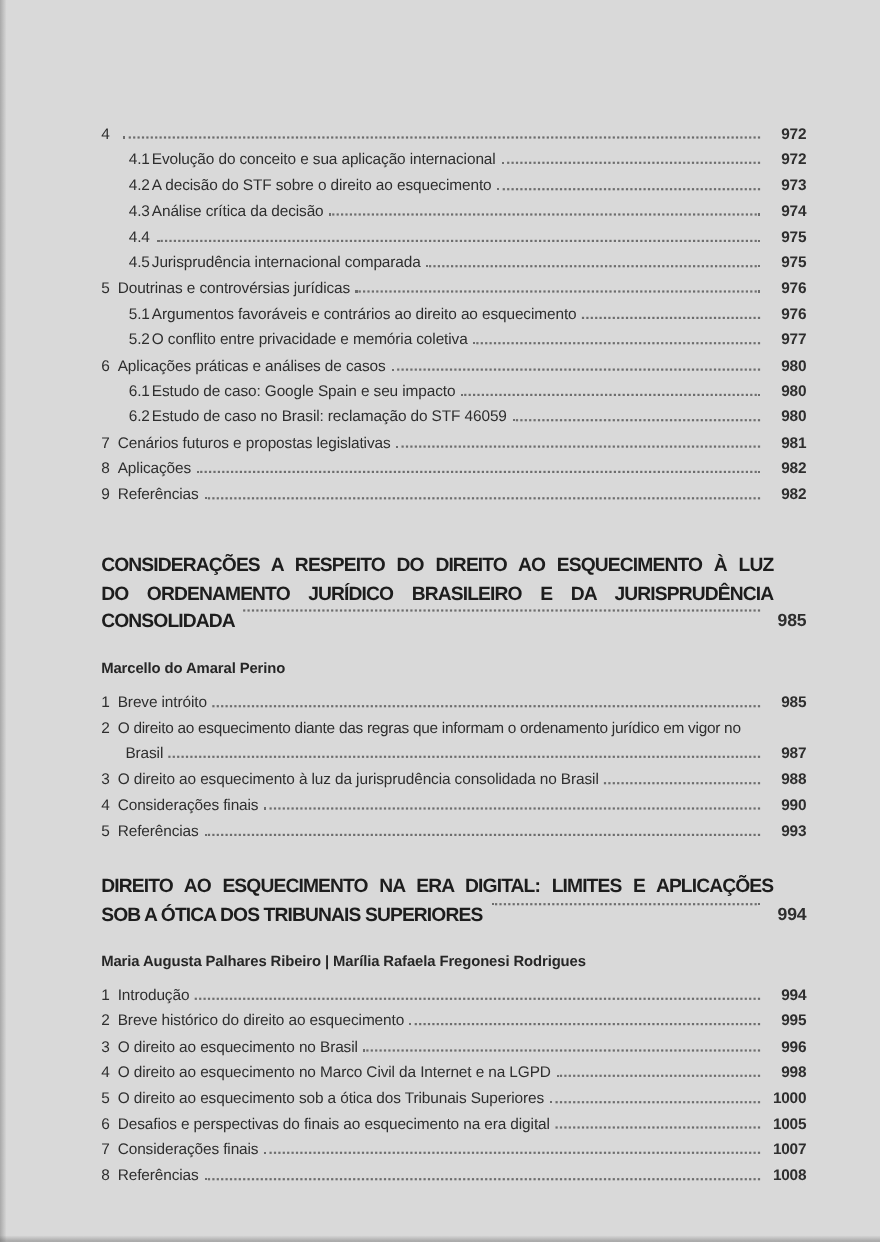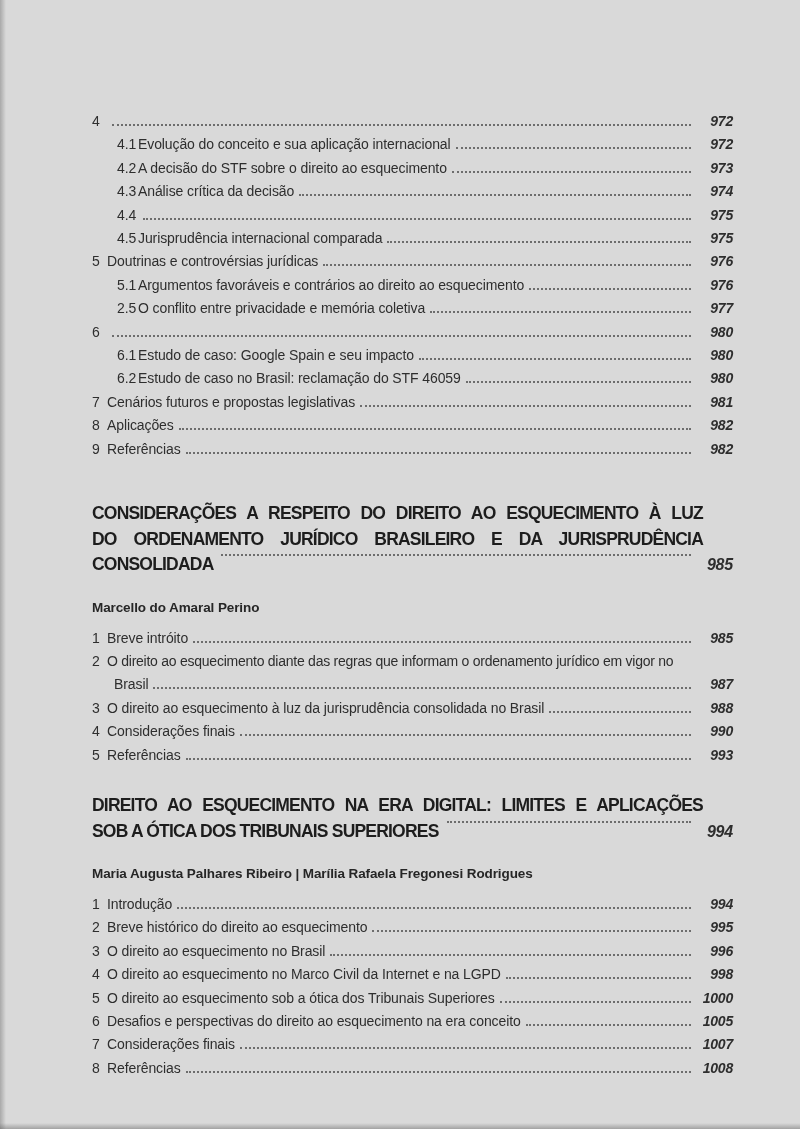--- a/index.html
+++ b/index.html
@@ -22,21 +22,21 @@
     letter-spacing:-0.1px;
   }
   .num{flex:0 0 15px;}
   .lvl2 .num{flex:0 0 21px;margin-left:25px;}
   .title{flex:0 1 auto;}
   .leader{
     flex:1 1 auto;min-width:12px;height:2px;
     border-bottom:2px dotted #6d6d6d;
     margin:0 6px 0 5px;
   }
-  .pg{flex:0 0 36px;text-align:right;font-weight:700;letter-spacing:-0.2px;font-style:italic;}
+  .pg{flex:0 0 36px;text-align:right;font-weight:700;letter-spacing:-0.2px;}
   
   .jfull .title{flex:1 1 auto;white-space:nowrap;letter-spacing:-0.25px;}
   .cont .title{margin-left:7px;}
 
   
   .chapter{margin-top:40px;}
   .chapter2{margin-top:26px;}
   .ch-line{
     font-weight:700;font-size:17.5px;line-height:25.5px;
     color:#1d1d1d;letter-spacing:-0.8px;
@@ -111,27 +111,28 @@
           <span class="leader"></span>
           <span class="pg">976</span>
         </div>
         <div class="entry lvl2">
           <span class="num">5.1</span>
           <span class="title">Argumentos favoráveis e contrários ao direito ao esquecimento</span>
           <span class="leader"></span>
           <span class="pg">976</span>
         </div>
         <div class="entry lvl2">
-          <span class="num">2.5</span>
+          <span class="num">5.2</span>
           <span class="title">O conflito entre privacidade e memória coletiva</span>
           <span class="leader"></span>
           <span class="pg">977</span>
         </div>
         <div class="entry">
           <span class="num">6</span>
+          <span class="title">Aplicações práticas e análises de casos</span>
           <span class="leader"></span>
           <span class="pg">980</span>
         </div>
         <div class="entry lvl2">
           <span class="num">6.1</span>
           <span class="title">Estudo de caso: Google Spain e seu impacto</span>
           <span class="leader"></span>
           <span class="pg">980</span>
         </div>
         <div class="entry lvl2">
@@ -246,21 +247,21 @@
             <span class="pg">998</span>
           </div>
           <div class="entry">
             <span class="num">5</span>
             <span class="title">O direito ao esquecimento sob a ótica dos Tribunais Superiores</span>
             <span class="leader"></span>
             <span class="pg">1000</span>
           </div>
           <div class="entry">
             <span class="num">6</span>
-            <span class="title">Desafios e perspectivas do direito ao esquecimento na era conceito</span>
+            <span class="title">Desafios e perspectivas do finais ao esquecimento na era digital</span>
             <span class="leader"></span>
             <span class="pg">1005</span>
           </div>
           <div class="entry">
             <span class="num">7</span>
             <span class="title">Considerações finais</span>
             <span class="leader"></span>
             <span class="pg">1007</span>
           </div>
           <div class="entry">

